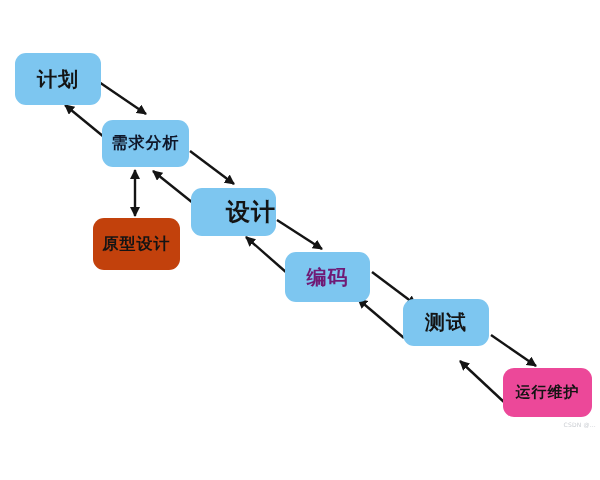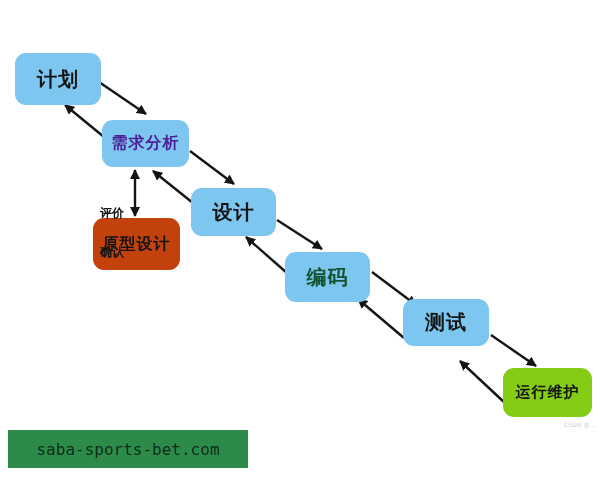--- a/index.html
+++ b/index.html
@@ -51,44 +51,37 @@
         <line x1="491" y1="335" x2="536" y2="366" stroke="#141414" stroke-width="2.4" marker-end="url(#arrowhead)"></line>
         <line x1="505" y1="403" x2="460" y2="361" stroke="#141414" stroke-width="2.4" marker-end="url(#arrowhead)"></line>
         <line x1="135" y1="170" x2="135" y2="216" stroke="#141414" stroke-width="2.4" marker-end="url(#arrowhead)" marker-start="url(#arrowhead)"></line>
       </g>
   </svg>
 
   <div id="nodes">
       <div class="node" style="left: 15px; top: 53px; width: 86px; height: 52px; background: rgb(125, 198, 240); color: rgb(20, 20, 20); font-size: 20px;">
         <span>计划</span>
       </div>
-      <div class="node" style="left: 102px; top: 120px; width: 87px; height: 47px; background: rgb(125, 198, 240); color: #4c1d95; font-size: 16px;">
+      <div class="node" style="left: 102px; top: 120px; width: 87px; height: 47px; background: rgb(125, 198, 240); color: #0f172a; font-size: 16px;">
         <span>需求分析</span>
       </div>
       <div class="node" style="left: 93px; top: 218px; width: 87px; height: 52px; background: #c2410c; color: rgb(20, 20, 20); font-size: 16px;">
         <span>原型设计</span>
       </div>
-      <div class="node" style="left: 191px; top: 188px; width: 85px; height: 48px; background: rgb(125, 198, 240); color: rgb(20, 20, 20); font-size: 20px;">
+      <div class="node" style="left: 191px; top: 188px; width: 85px; height: 48px; background: rgb(125, 198, 240); color: rgb(20, 20, 20); font-size: 24px; justify-content: flex-end;">
         <span>设计</span>
       </div>
-      <div class="node" style="left: 285px; top: 252px; width: 85px; height: 50px; background: rgb(125, 198, 240); color: #14532d; font-size: 20px;">
+      <div class="node" style="left: 285px; top: 252px; width: 85px; height: 50px; background: rgb(125, 198, 240); color: #701a75; font-size: 20px;">
         <span>编码</span>
       </div>
       <div class="node" style="left: 403px; top: 299px; width: 86px; height: 47px; background: rgb(125, 198, 240); color: rgb(20, 20, 20); font-size: 20px;">
         <span>测试</span>
       </div>
-      <div class="node" style="left: 503px; top: 368px; width: 89px; height: 49px; background: #84cc16; color: rgb(20, 20, 20); font-size: 15px;">
+      <div class="node" style="left: 503px; top: 368px; width: 89px; height: 49px; background: #ec4899; color: rgb(20, 20, 20); font-size: 15px;">
         <span>运行维护</span>
       </div>
     </div>
 
-  <div class="annotation" style="color: rgb(20, 20, 20);">
-    <div>评价</div>
-    <div>确认</div>
-  </div>
 
-  <div class="banner" style="background: rgb(45, 139, 74); color: rgb(14, 42, 27);">
-    <span>saba-sports-bet.com</span>
-  </div>
 
   <div class="watermark" style="color: rgb(201, 204, 209);">CSDN @…</div>
 
 </div>
 
 </body></html>

